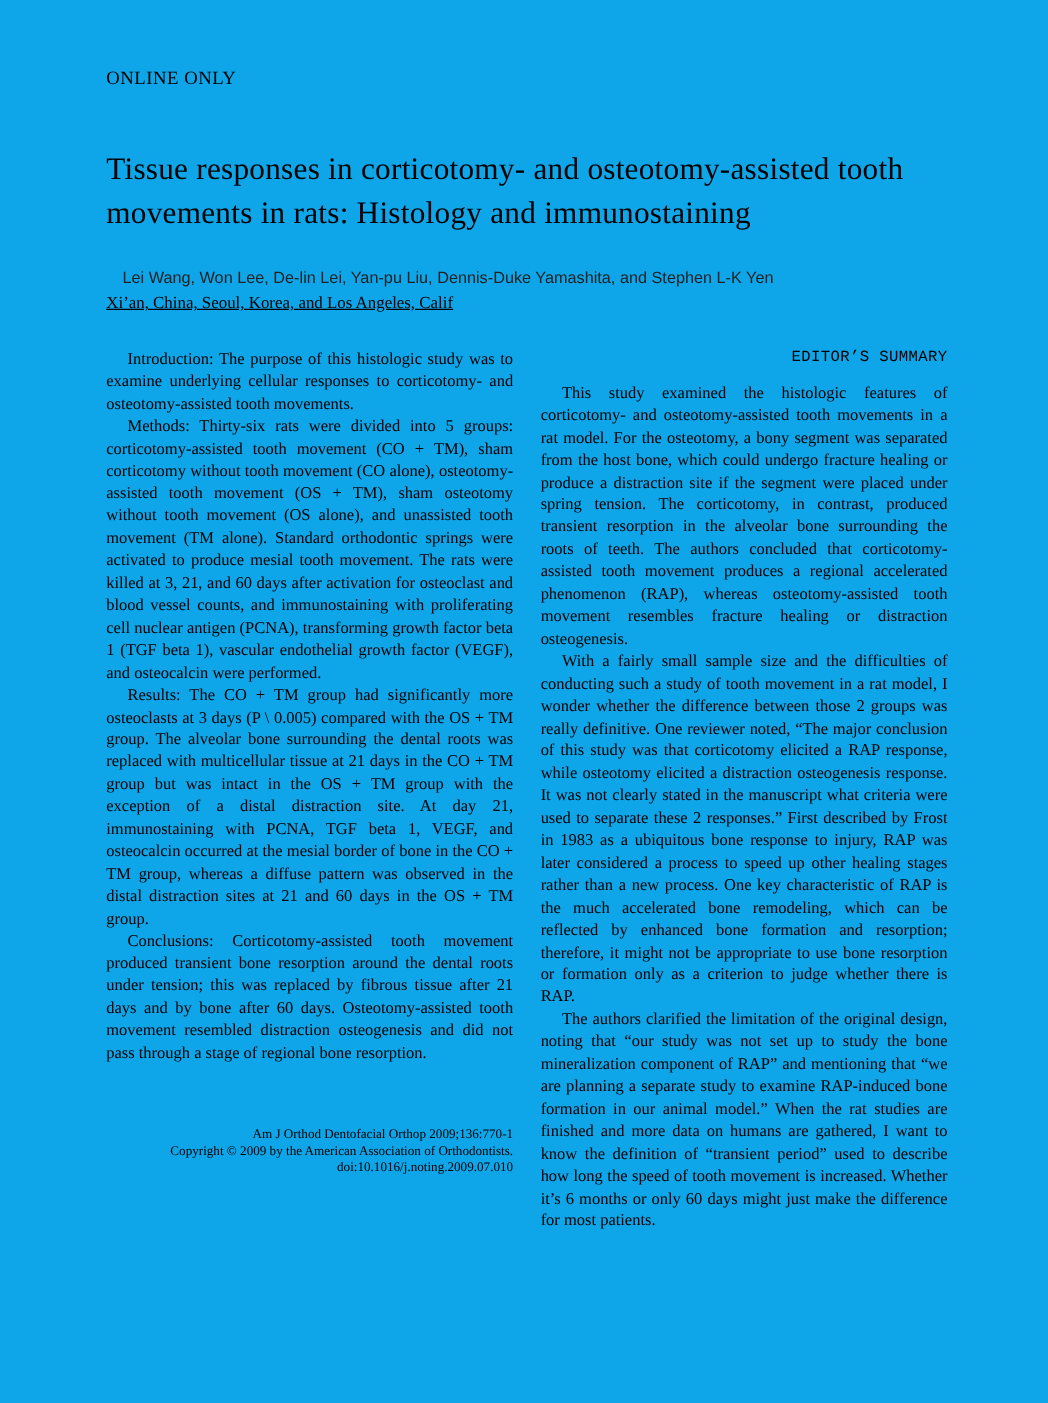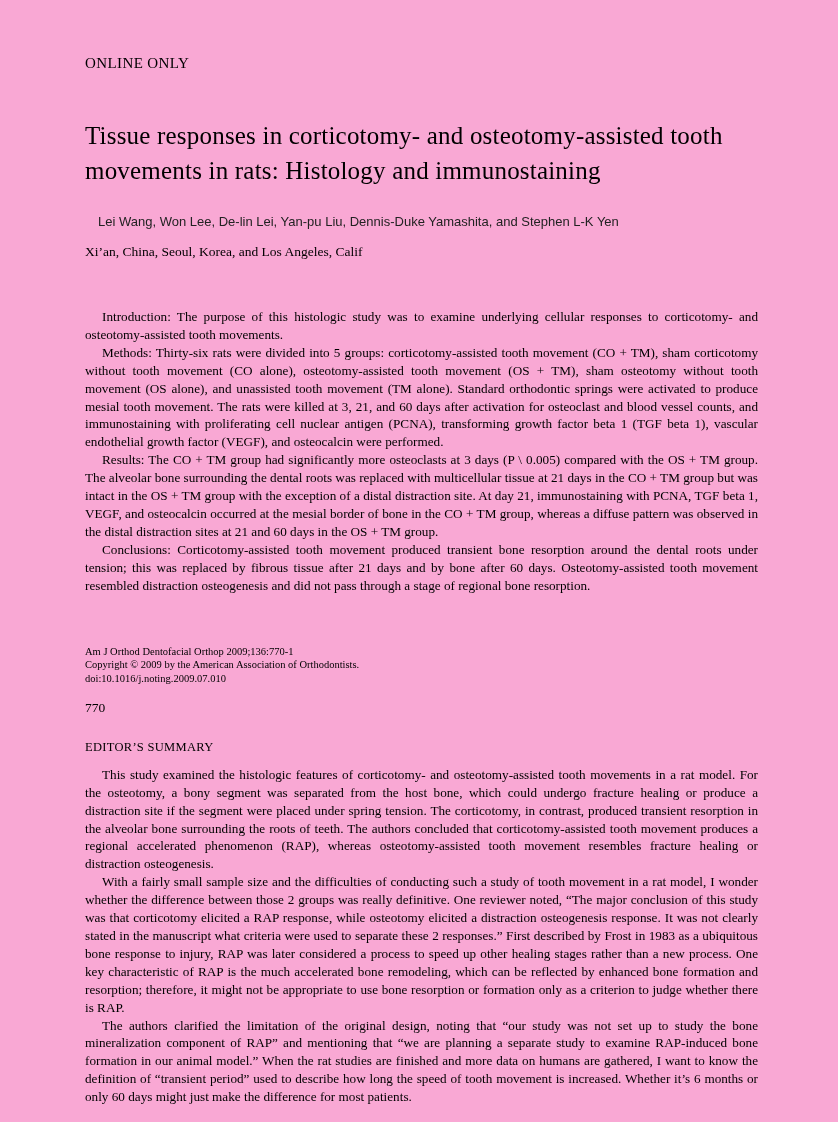--- a/index.html
+++ b/index.html
@@ -1,21 +1,21 @@
 <!DOCTYPE html>
 <html><head>
 <meta charset="utf-8">
 <style>
   html, body { margin: 0; padding: 0; background: #ffffff; }
   .page {
     width: 838px;
     height: 1122px;
     box-sizing: border-box;
     padding: 55px 80px 0 85px;
-    background: #f9a8d4;
+    background: #0ea5e9;
     color: #000000;
     font-family: "Liberation Serif", serif;
     position: relative;
     overflow: hidden;
   }
   .eyebrow {
     font-size: 15px;
     letter-spacing: 0.4px;
   }
   .title {
@@ -26,53 +26,53 @@
     letter-spacing: 0.2px;
   }
   .authors {
     margin-top: 26px;
     font-family: "Liberation Sans", sans-serif;
     font-size: 13px;
     color: #222222;
     margin-left: 13px;
   }
   .affiliations {
-    margin-top: 15px;
+    margin-top: 5px;
     font-size: 13.5px;
+    text-decoration: underline;
   }
   .columns {
     display: flex;
     gap: 22px;
-    margin-top: 48px;
-    flex-direction: column;
+    margin-top: 28px;
   }
   .col {
     flex: 1 1 0;
     font-size: 13.2px;
     line-height: 17.9px;
     text-align: justify;
   }
   .col p { margin: 0; text-indent: 17px; }
   .summary-heading {
-    font-family: Liberation Serif, serif;
+    font-family: Liberation Mono, monospace;
     font-size: 12.5px;
     letter-spacing: 0.3px;
     margin-bottom: 9px;
-    text-align: left;
+    text-align: right;
   }
   .link {
     color: #0000cc;
     text-decoration: none;
     cursor: pointer;
   }
   .citation {
     margin-top: 50px;
     font-size: 10.5px;
     line-height: 13.5px;
-    text-align: left;
+    text-align: right;
   }
   .citation div { margin: 0; }
   .page-number {
     margin-top: 14px;
     font-size: 13.5px;
     text-align: left;
   }
 </style>
 </head>
 <body>
@@ -94,21 +94,20 @@
       <p>Methods: Thirty-six rats were divided into 5 groups: corticotomy-assisted tooth movement (CO + TM), sham corticotomy without tooth movement (CO alone), osteotomy-assisted tooth movement (OS + TM), sham osteotomy without tooth movement (OS alone), and unassisted tooth movement (TM alone). Standard orthodontic springs were activated to produce mesial tooth movement. The rats were killed at 3, 21, and 60 days after activation for osteoclast and blood vessel counts, and immunostaining with proliferating cell nuclear antigen (PCNA), transforming growth factor beta 1 (TGF beta 1), vascular endothelial growth factor (VEGF), and osteocalcin were performed.</p>
       <p>Results: The CO + TM group had significantly more osteoclasts at 3 days (P \ 0.005) compared with the OS + TM group. The alveolar bone surrounding the dental roots was replaced with multicellular tissue at 21 days in the CO + TM group but was intact in the OS + TM group with the exception of a distal distraction site. At day 21, immunostaining with PCNA, TGF beta 1, VEGF, and osteocalcin occurred at the mesial border of bone in the CO + TM group, whereas a diffuse pattern was observed in the distal distraction sites at 21 and 60 days in the OS + TM group.</p>
       <p>Conclusions: Corticotomy-assisted tooth movement produced transient bone resorption around the dental roots under tension; this was replaced by fibrous tissue after 21 days and by bone after 60 days. Osteotomy-assisted tooth movement resembled distraction osteogenesis and did not pass through a stage of regional bone resorption.</p>
 
       <div class="citation">
         <div>Am J Orthod Dentofacial Orthop 2009;136:770-1</div>
         <div>Copyright © 2009 by the American Association of Orthodontists.</div>
         <div>doi:10.1016/j.noting.2009.07.010</div>
       </div>
 
-      <div class="page-number">770</div>
     </div>
 
     <div class="col">
       <div class="summary-heading">EDITOR’S SUMMARY</div>
       <p>This study examined the histologic features of corticotomy- and osteotomy-assisted tooth movements in a rat model. For the osteotomy, a bony segment was separated from the host bone, which could undergo fracture healing or produce a distraction site if the segment were placed under spring tension. The corticotomy, in contrast, produced transient resorption in the alveolar bone surrounding the roots of teeth. The authors concluded that corticotomy-assisted tooth movement produces a regional accelerated phenomenon (RAP), whereas osteotomy-assisted tooth movement resembles fracture healing or distraction osteogenesis.</p>
       <p>With a fairly small sample size and the difficulties of conducting such a study of tooth movement in a rat model, I wonder whether the difference between those 2 groups was really definitive. One reviewer noted, “The major conclusion of this study was that corticotomy elicited a RAP response, while osteotomy elicited a distraction osteogenesis response. It was not clearly stated in the manuscript what criteria were used to separate these 2 responses.” First described by Frost in 1983 as a ubiquitous bone response to injury, RAP was later considered a process to speed up other healing stages rather than a new process. One key characteristic of RAP is the much accelerated bone remodeling, which can be reflected by enhanced bone formation and resorption; therefore, it might not be appropriate to use bone resorption or formation only as a criterion to judge whether there is RAP.</p>
       <p>The authors clarified the limitation of the original design, noting that “our study was not set up to study the bone mineralization component of RAP” and mentioning that “we are planning a separate study to examine RAP-induced bone formation in our animal model.” When the rat studies are finished and more data on humans are gathered, I want to know the definition of “transient period” used to describe how long the speed of tooth movement is increased. Whether it’s 6 months or only 60 days might just make the difference for most patients.</p>
     </div>
 
   </div>

